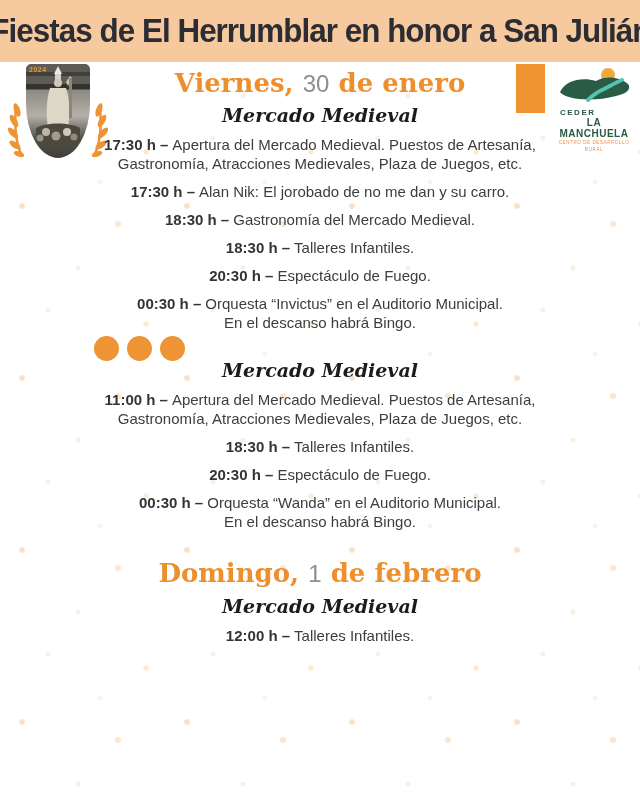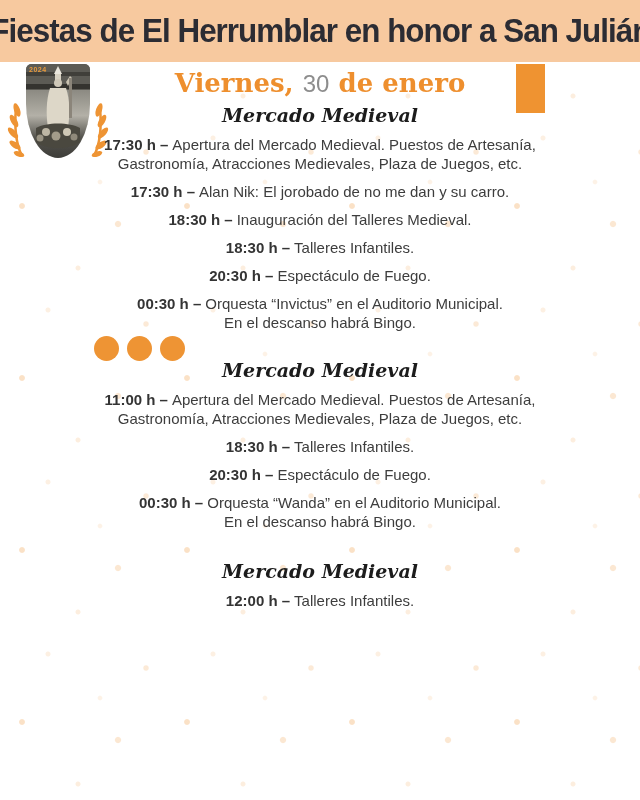--- a/index.html
+++ b/index.html
@@ -100,56 +100,71 @@
       <ellipse cx="9" cy="8" rx="3" ry="7" fill="#ee9434" transform="rotate(18 9 8)"></ellipse>
       <ellipse cx="12" cy="19" rx="3" ry="7" fill="#ee9434" transform="rotate(30 12 19)"></ellipse>
       <ellipse cx="13" cy="31" rx="3" ry="7" fill="#ee9434" transform="rotate(42 13 31)"></ellipse>
       <ellipse cx="11" cy="43" rx="3" ry="6.5" fill="#ee9434" transform="rotate(55 11 43)"></ellipse>
       <ellipse cx="7" cy="52" rx="2.6" ry="5.5" fill="#ee9434" transform="rotate(70 7 52)"></ellipse>
     </svg>
   </div>
 
   <div class="orange-bar"></div>
 
+  <div class="logo">
+    <svg width="84" height="38" viewBox="0 0 84 38">
+      <circle cx="56" cy="9" r="7" fill="#f2a93b"></circle>
+      <path d="M8,26 C14,14 30,11 44,15 C54,9 68,11 76,18 C80,23 74,28 64,30 C42,36 14,34 8,26 Z" fill="#2a5b45"></path>
+      <path d="M70,14 C63,17 58,20 52,23 C45,26 40,30 36,34" stroke="#52c3b2" stroke-width="4" fill="none" stroke-linecap="round"></path>
+    </svg>
+    <div class="l1">CEDER</div>
+    <div class="l2">LA MANCHUELA</div>
+    <div class="l3">CENTRO DE DESARROLLO RURAL</div>
+  </div>
 
   <div class="dots">
     <span class="dot"></span>
     <span class="dot"></span>
     <span class="dot"></span>
   </div>
 
   <div class="content">
 
     <section class="section fri">
       <div class="day-header">
         <span>Viernes,</span>
         <span class="num">30</span>
         <span>de enero</span>
       </div>
       <div class="subtitle">Mercado Medieval</div>
       <p class="event"><span class="time">17:30 h –</span><span class="desc">Apertura del Mercado Medieval.  Puestos de Artesanía,
 Gastronomía, Atracciones Medievales, Plaza de Juegos, etc.</span></p>
       <p class="event"><span class="time">17:30 h –</span><span class="desc">Alan Nik: El jorobado de no me dan y su carro.</span></p>
-      <p class="event"><span class="time">18:30 h –</span><span class="desc">Inauguración del Talleres Medieval.</span></p>
+      <p class="event"><span class="time">18:30 h –</span><span class="desc">Gastronomía del Mercado Medieval.</span></p>
       <p class="event"><span class="time">18:30 h –</span><span class="desc">Talleres Infantiles.</span></p>
       <p class="event"><span class="time">20:30 h –</span><span class="desc">Espectáculo de Fuego.</span></p>
       <p class="event"><span class="time">00:30 h –</span><span class="desc">Orquesta “Invictus” en el Auditorio Municipal.
 En el descanso habrá Bingo.</span></p>
     </section>
 
     <section class="section sat">
       <div class="subtitle">Mercado Medieval</div>
       <p class="event"><span class="time">11:00 h –</span><span class="desc">Apertura del Mercado Medieval.  Puestos de Artesanía,
 Gastronomía, Atracciones Medievales, Plaza de Juegos, etc.</span></p>
       <p class="event"><span class="time">18:30 h –</span><span class="desc">Talleres Infantiles.</span></p>
       <p class="event"><span class="time">20:30 h –</span><span class="desc">Espectáculo de Fuego.</span></p>
       <p class="event"><span class="time">00:30 h –</span><span class="desc">Orquesta “Wanda” en el Auditorio Municipal.
 En el descanso habrá Bingo.</span></p>
     </section>
 
     <section class="section sun">
+      <div class="day-header">
+        <span>Domingo,</span>
+        <span class="num">1</span>
+        <span>de febrero</span>
+      </div>
       <div class="subtitle">Mercado Medieval</div>
       <p class="event"><span class="time">12:00 h –</span><span class="desc">Talleres Infantiles.</span></p>
 
     </section>
 
   </div>
 </div>
 
 </body></html>

